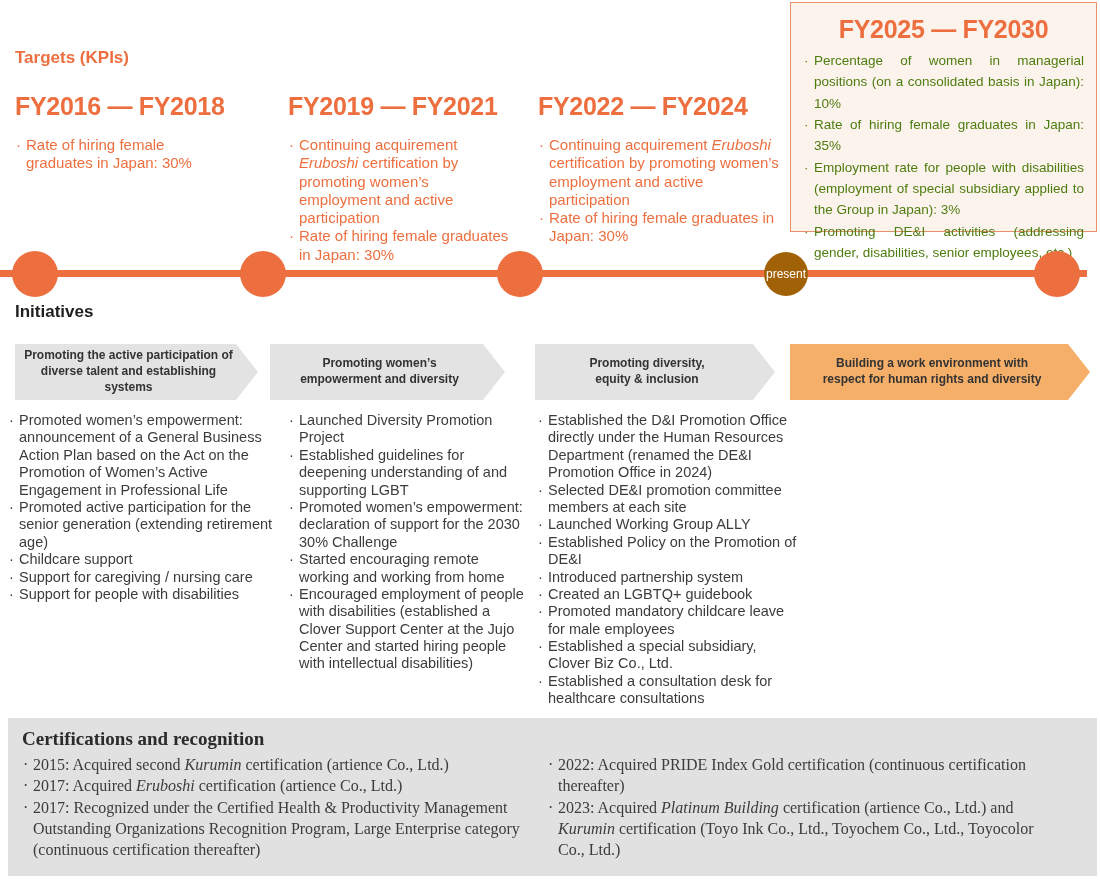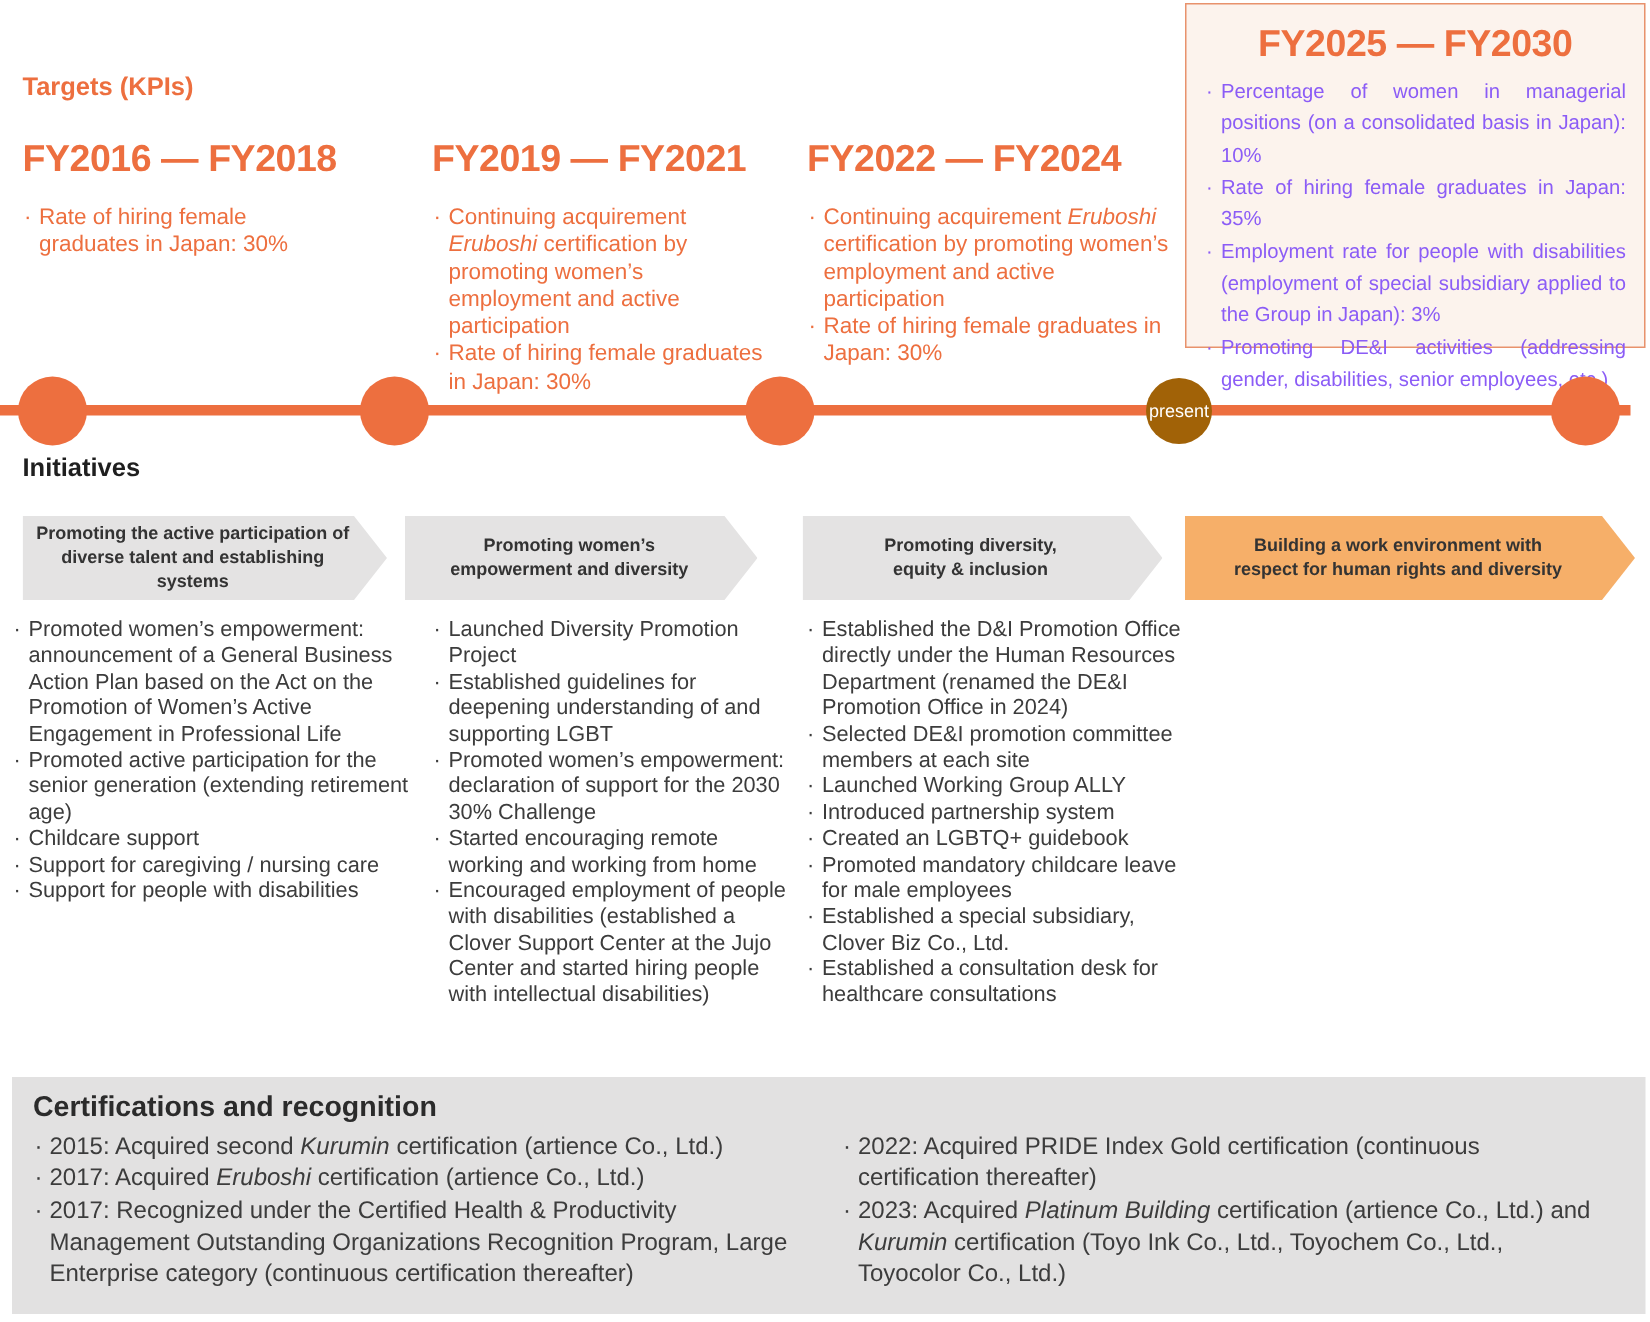--- a/index.html
+++ b/index.html
@@ -37,21 +37,21 @@
   
   .kpi-box {
     position: absolute; left: 790px; top: 2px; width: 307px; height: 230px;
     background: #fcf3ed; border: 1px solid #e8926c; padding: 10px 12px 8px;
   }
   .kpi-box h2 {
     margin: 2px 0 6px; text-align: center;
     color: #ed6f3f; font-size: 25px; font-weight: bold; letter-spacing: -0.3px;
   }
   .kpi-box ul.bullets {
-    color: #8b5cf6; font-size: 13.5px; line-height: 1.58; text-align: justify;
+    color: #4d7c0f; font-size: 13.5px; line-height: 1.58; text-align: justify;
   }
   .kpi-box li.bullet::before { top: 0; }
 
   
   .tl-line {
     position: absolute; left: 0; top: 270px; width: 1087px; height: 7px;
     background: #ed6f3f;
   }
   .tl-dot {
     position: absolute; top: 251px; width: 46px; height: 46px;
@@ -86,24 +86,24 @@
     position: absolute; top: 412px;
     font-size: 14.5px; line-height: 1.2; color: #3c3c3c;
   }
   .init-1 { left: 8px;  width: 266px; }
   .init-2 { left: 288px; width: 244px; }
   .init-3 { left: 537px; width: 262px; }
 
   
   .certs {
     position: absolute; left: 8px; top: 718px; width: 1089px; height: 158px;
-    background: #e2e1e1; padding: 10px 14px;
+    background: #e2e1e1; padding: 10px 14px; font-family: Liberation Serif, serif;
   }
   .certs h3 { margin: 0 0 4px; color: #2b2b2b; font-size: 19px; font-weight: bold; }
-  .cert-cols { display: flex; gap: 14px; }
+  .cert-cols { display: flex; }
   .cert-col { font-size: 16px; line-height: 1.33; color: #3c3c3c; }
   .cert-left  { width: 525px; }
   .cert-right { width: 508px; }
 </style>
 </head>
 <body>
 
 <div class="page">
 
   <div class="targets-label">Targets (KPIs)</div>
@@ -187,20 +187,21 @@
       <li class="bullet"><span><span>Established guidelines for deepening understanding of and supporting LGBT</span></span></li>
       <li class="bullet"><span><span>Promoted women’s empowerment: declaration of support for the 2030 30% Challenge</span></span></li>
       <li class="bullet"><span><span>Started encouraging remote working and working from home</span></span></li>
       <li class="bullet"><span><span>Encouraged employment of people with disabilities (established a Clover Support Center at the Jujo Center and started hiring people with intellectual disabilities)</span></span></li>
     </ul>
   <ul class="bullets init-list init-3">
 
   <li class="bullet"><span><span>Established the D&amp;I Promotion Office directly under the Human Resources Department (renamed the DE&amp;I Promotion Office in 2024)</span></span></li>
       <li class="bullet"><span><span>Selected DE&amp;I promotion committee members at each site</span></span></li>
       <li class="bullet"><span><span>Launched Working Group ALLY</span></span></li>
+      <li class="bullet"><span><span>Established Policy on the Promotion of DE&amp;I</span></span></li>
       <li class="bullet"><span><span>Introduced partnership system</span></span></li>
       <li class="bullet"><span><span>Created an LGBTQ+ guidebook</span></span></li>
       <li class="bullet"><span><span>Promoted mandatory childcare leave for male employees</span></span></li>
       <li class="bullet"><span><span>Established a special subsidiary, Clover Biz Co., Ltd.</span></span></li>
       <li class="bullet"><span><span>Established a consultation desk for healthcare consultations</span></span></li>
     </ul>
 
   <section class="certs">
     <h3>Certifications and recognition</h3>
     <div class="cert-cols">

